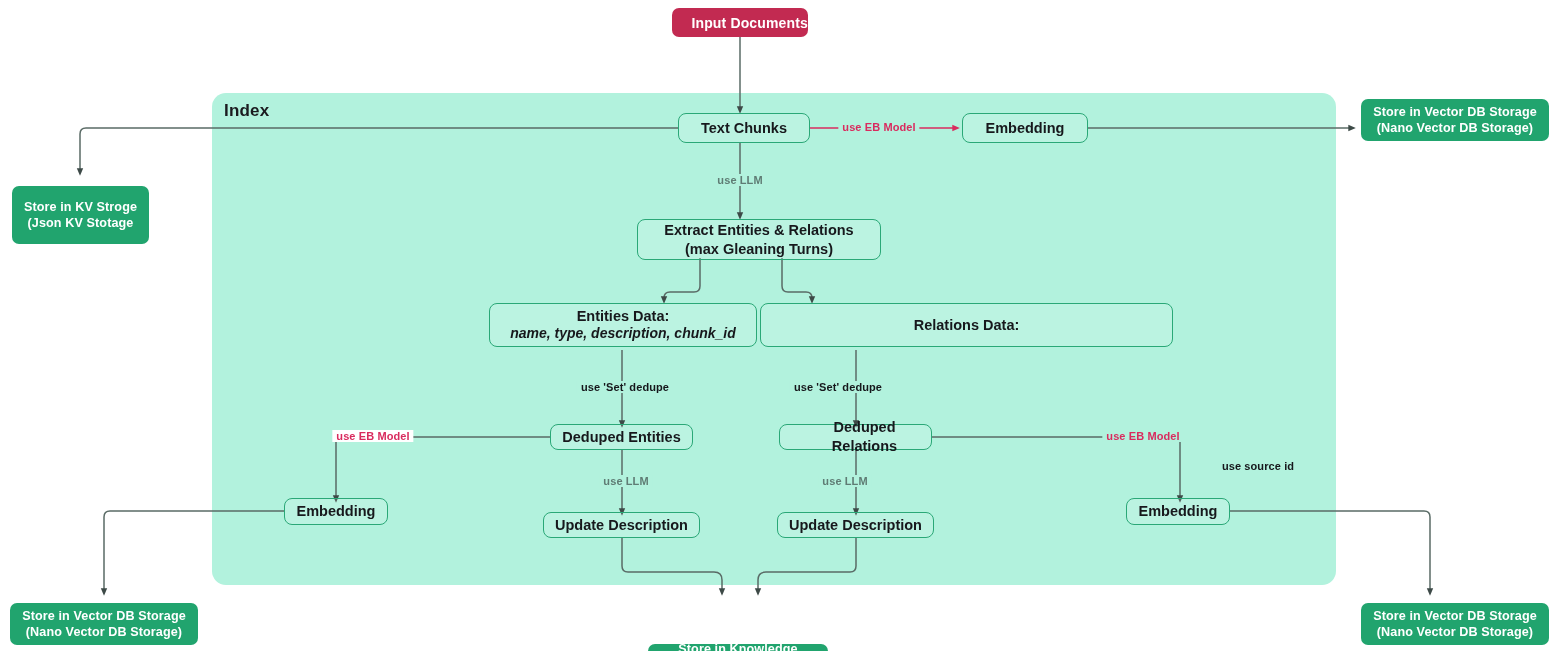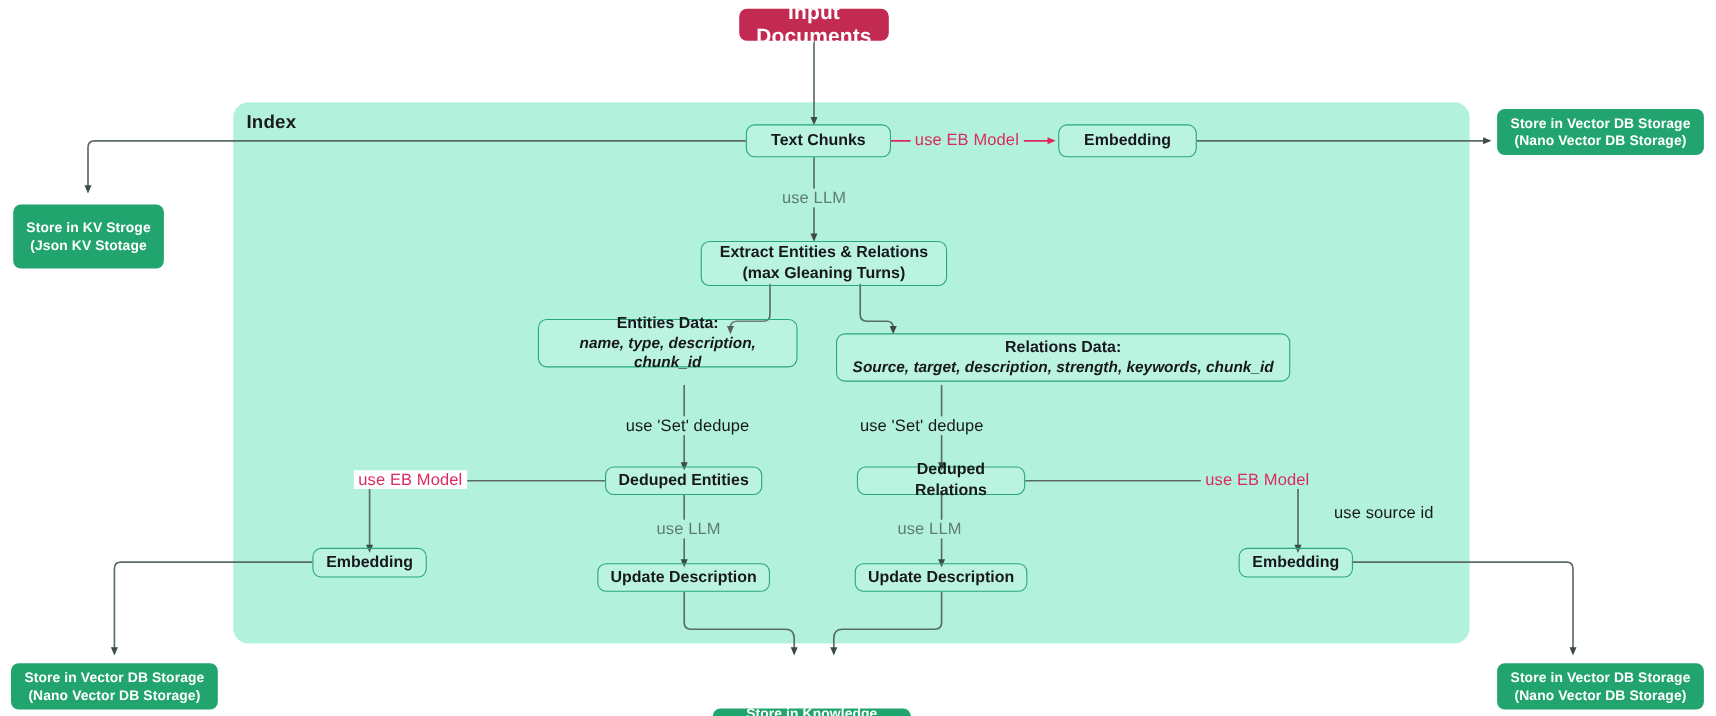--- a/index.html
+++ b/index.html
@@ -91,34 +91,34 @@
     letter-spacing: 0.1px;
   }
 
   
   .input-pill {
     position: absolute;
     box-sizing: border-box;
     background: #c22a51;
     color: #ffffff;
     border-radius: 7px;
-    font-size: 19px;
+    font-size: 14px;
     font-weight: bold;
     display: flex;
     align-items: center;
-    justify-content: flex-start;
+    justify-content: flex-end;
     text-align: center;
     letter-spacing: 0.15px;
   }
 
   
   .elabel {
     position: absolute;
-    font-size: 15px;
-    font-weight: normal;
+    font-size: 11px;
+    font-weight: bold;
     white-space: nowrap;
     letter-spacing: 0.1px;
     transform: translate(-50%, -50%);
   }
   .elabel.pink { color: #d92b5e; }
   .elabel.gray { color: #5f7c74; }
   .elabel.dark { color: #16171b; }
   .elabel.onpanel { background: #b2f2dd; padding: 0 4px; }
   .elabel.onwhite { background: #ffffff; padding: 0 4px; }
 </style>
@@ -185,33 +185,32 @@
   </div>
 
   <div class="node" style="left:678px; top:113px; width:132px; height:30px;">
     <span>Text Chunks</span>
   </div>
 
   <div class="node" style="left:962px; top:113px; width:126px; height:30px;">
     <span>Embedding</span>
   </div>
 
-  <div class="node" style="left:637px; top:219px; width:224px; height:41px;">
+  <div class="node" style="left:637px; top:219px; width:244px; height:41px;">
     <span>Extract Entities &amp; Relations</span>
     <span>(max Gleaning Turns)</span>
   </div>
 
-  <div class="node" style="left:489px; top:290px; width:236px; height:44px;">
+  <div class="node" style="left:489px; top:303px; width:268px; height:44px;">
     <span>Entities Data:</span>
     <span class="sub">name, type, description, chunk_id</span>
   </div>
 
   <div class="node" style="left:760px; top:303px; width:413px; height:44px;">
     <span>Relations Data:</span>
-    <span class="sub">Source, target, description, strength, keywords, chunk_id</span>
   </div>
 
   <div class="node" style="left:550px; top:424px; width:143px; height:26px;">
     <span>Deduped Entities</span>
   </div>
 
   <div class="node" style="left:779px; top:424px; width:153px; height:26px;padding-left:28px;">
     <span>Deduped Relations</span>
   </div>
 

